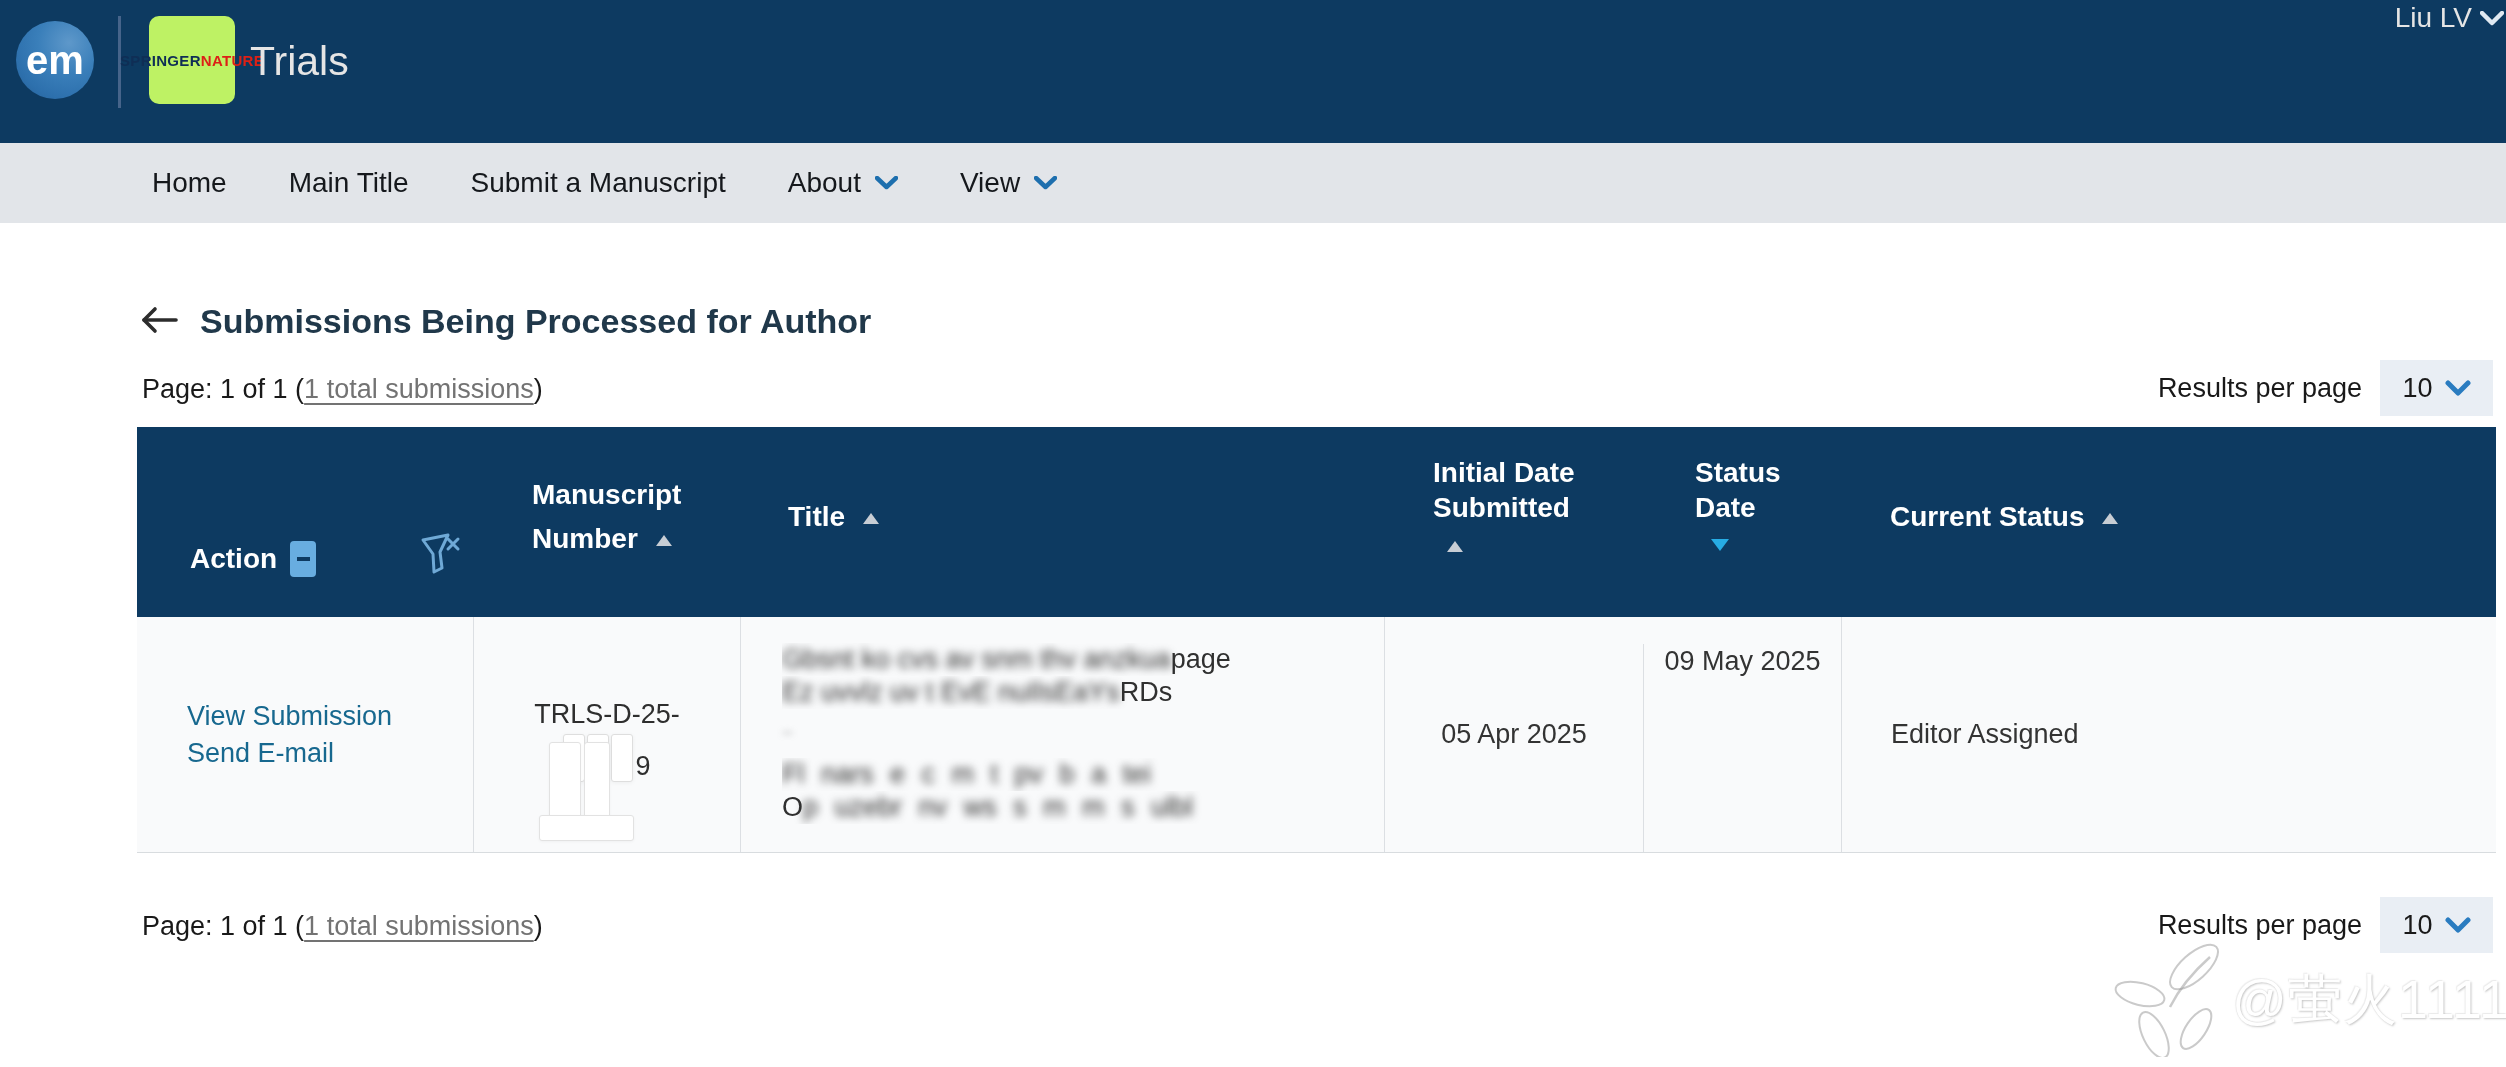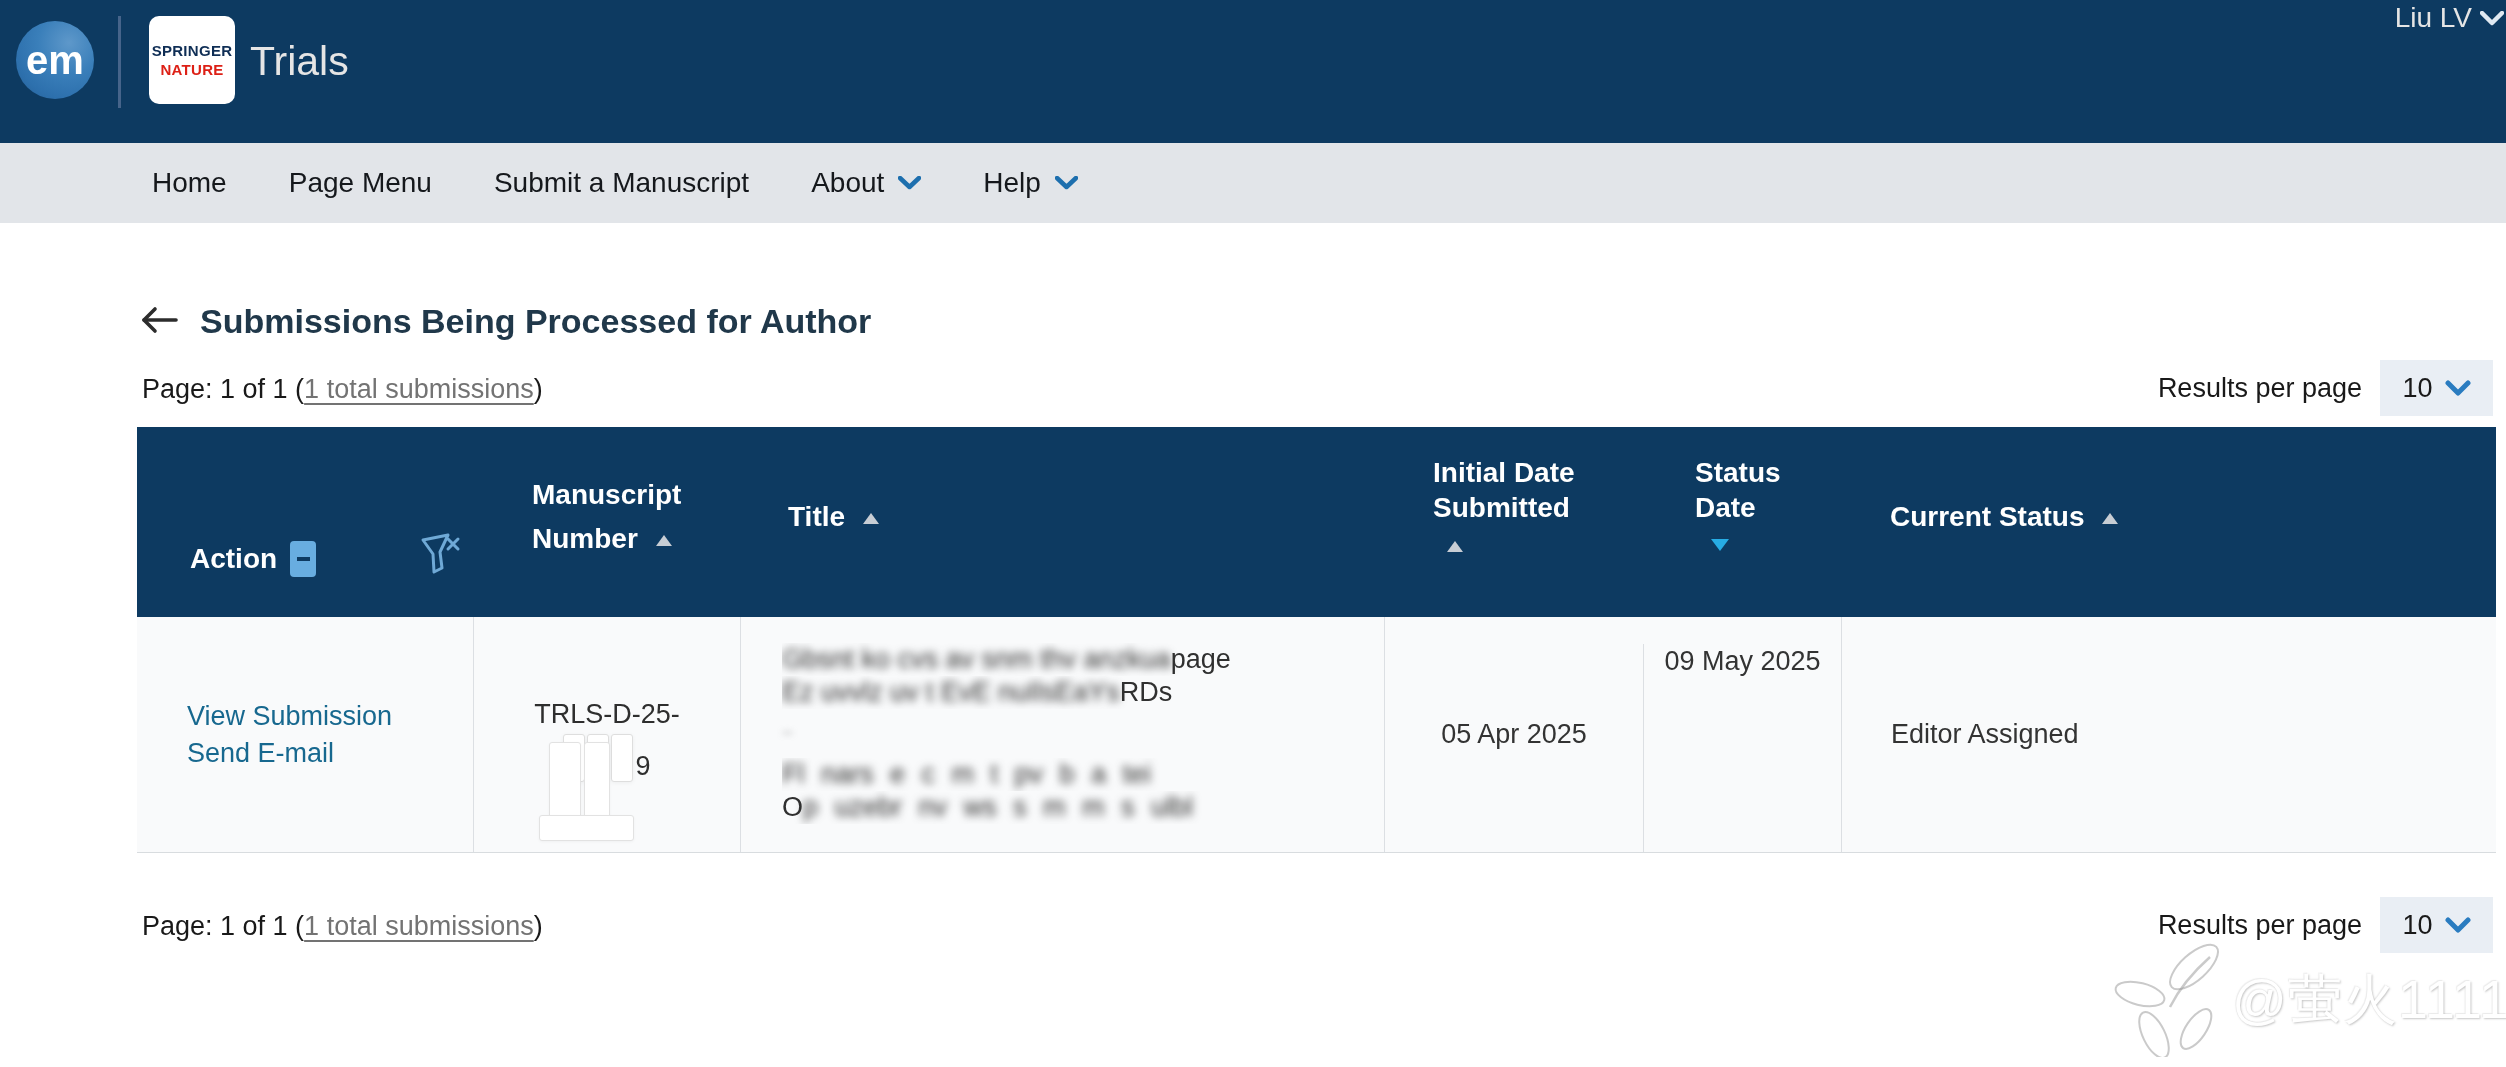--- a/index.html
+++ b/index.html
@@ -7,22 +7,22 @@
               font-family:"Liberation Sans","DejaVu Sans",sans-serif; }
   #app { position:relative; width:2506px; height:1067px; background:#fff; }
 
   
   .hdr { position:absolute; left:0; top:0; width:2506px; height:143px; background:#0d3a61; }
   .em-circle { position:absolute; left:16px; top:21px; width:78px; height:78px; border-radius:50%;
     background:radial-gradient(circle at 68% 28%, #5e98ca 0%, #3a7fba 40%, #2d70ad 72%, #265f96 100%);
     display:flex; align-items:center; justify-content:center;
     color:#fff; font-weight:bold; font-size:40px; }
   .hdr-divider { position:absolute; left:118px; top:16px; width:3px; height:92px; background:#46648a; }
-  .sn-box { position:absolute; left:149px; top:16px; width:86px; height:88px; background:#ffffff;
-    border-radius:10px; display:flex; flex-direction:column; align-items:center; justify-content:center; }
+  .sn-box { position:absolute; left:149px; top:16px; width:86px; height:88px; background:#bef264;
+    border-radius:10px; display:flex; align-items:center; justify-content:center; }
   .sn-top { font-size:15px; font-weight:bold; color:#0f2e55; letter-spacing:.3px; line-height:19px; }
   .sn-bot { font-size:15px; font-weight:bold; color:#dd2016; letter-spacing:.3px; line-height:19px; }
   .journal { position:absolute; left:250px; top:38px; font-size:41px; color:#e5e5e5; font-weight:500; }
   .user { position:absolute; right:2px; top:2px; display:flex; align-items:center; gap:8px;
     color:#e5e5e5; font-size:28px; cursor:pointer; }
 
   
   .nav { position:absolute; left:0; top:143px; width:2506px; height:80px; background:#e2e5e9;
     display:flex; align-items:center; padding-left:152px; font-size:28px; color:#15181c; }
   .nav-item { display:flex; align-items:center; cursor:pointer; margin-right:62px; }
@@ -118,35 +118,35 @@
           </svg>
       </span>
     </div>
   </div>
 
   <div class="nav">
     <div class="nav-item">
       <span>Home</span>
     </div>
     <div class="nav-item">
-      <span>Page Menu</span>
+      <span>Main Title</span>
     </div>
     <div class="nav-item">
       <span>Submit a Manuscript</span>
     </div>
     <div class="nav-item">
       <span>About</span>
       <span class="chev">
         <svg width="23" height="14" viewBox="0 0 23 14">
             <polyline points="2,2 11.5,11 21,2" fill="none" stroke="#1d6fae" stroke-width="4.5" stroke-linecap="round" stroke-linejoin="round"></polyline>
           </svg>
       </span>
     </div>
     <div class="nav-item">
-      <span>Help</span>
+      <span>View</span>
       <span class="chev">
         <svg width="23" height="14" viewBox="0 0 23 14">
             <polyline points="2,2 11.5,11 21,2" fill="none" stroke="#1d6fae" stroke-width="4.5" stroke-linecap="round" stroke-linejoin="round"></polyline>
           </svg>
       </span>
     </div>
   </div>
 
   <div class="back-btn">
     <svg width="40" height="28" viewBox="0 0 40 28">

